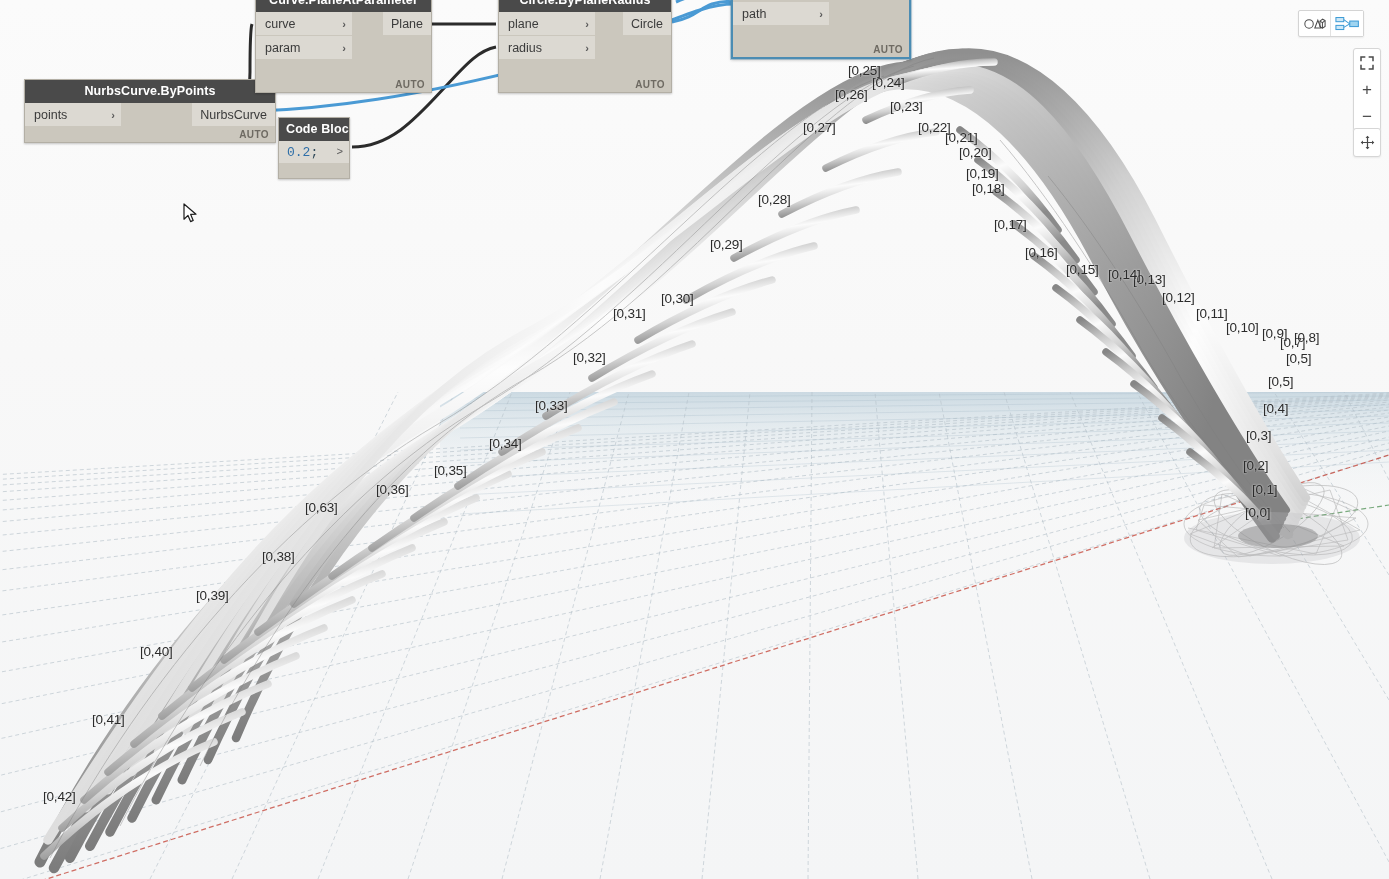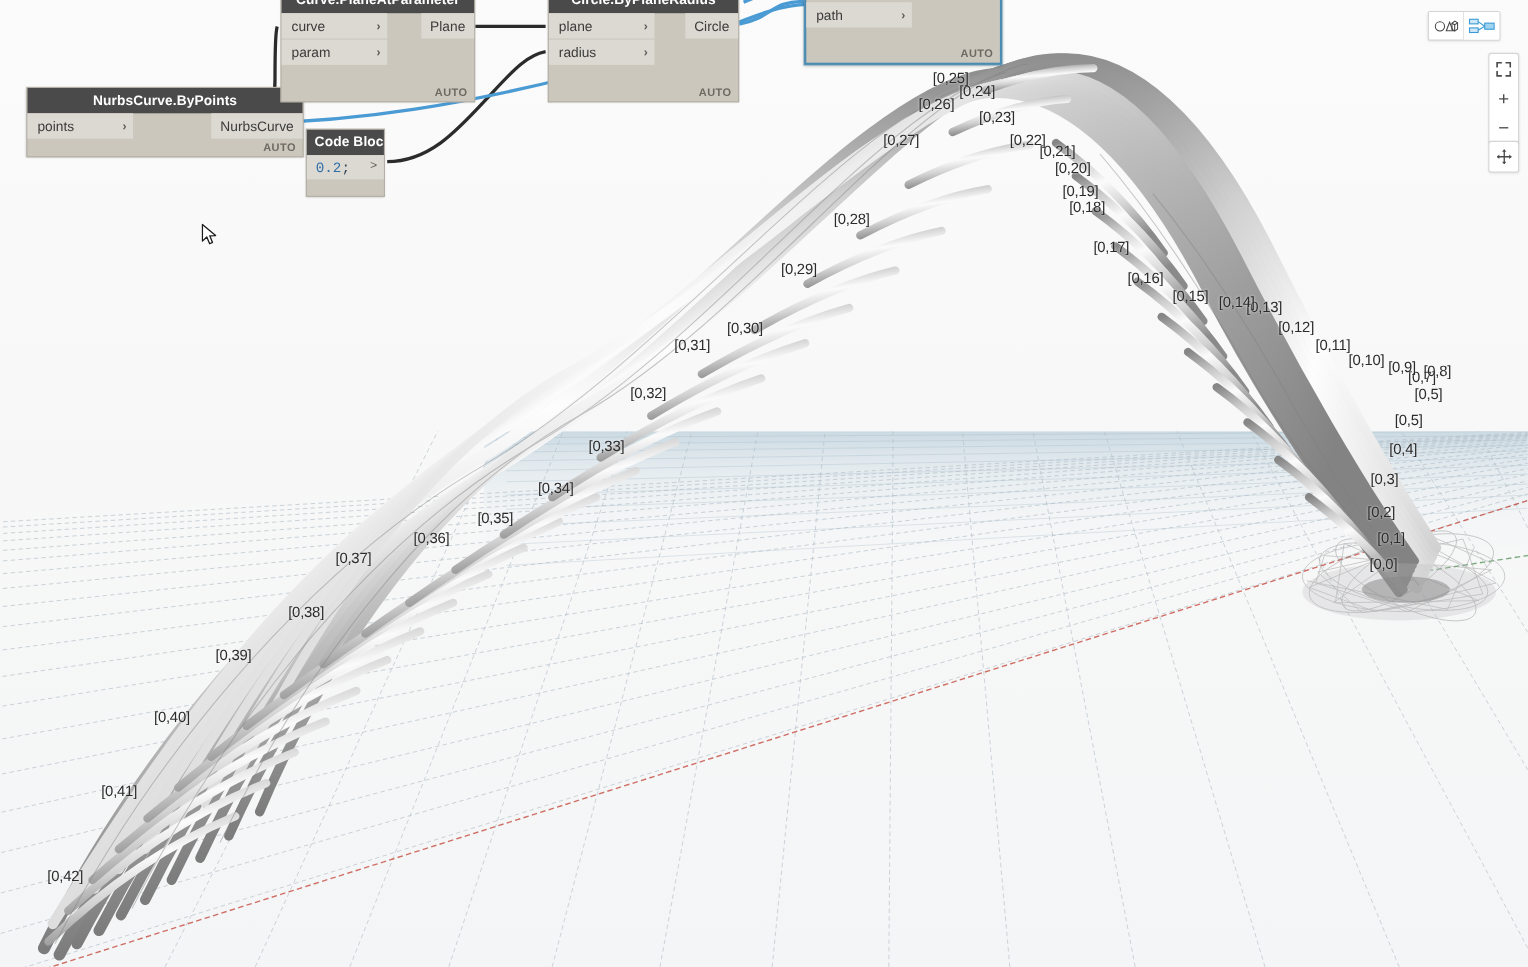--- a/index.html
+++ b/index.html
@@ -371,21 +371,21 @@
       <div class="geo-label" style="left: 803px; top: 120px;">[0,27]</div>
       <div class="geo-label" style="left: 758px; top: 192px;">[0,28]</div>
       <div class="geo-label" style="left: 710px; top: 237px;">[0,29]</div>
       <div class="geo-label" style="left: 661px; top: 263px; margin-top: 28px;">[0,30]</div>
       <div class="geo-label" style="left: 613px; top: 306px;">[0,31]</div>
       <div class="geo-label" style="left: 573px; top: 350px;">[0,32]</div>
       <div class="geo-label" style="left: 535px; top: 398px;">[0,33]</div>
       <div class="geo-label" style="left: 489px; top: 436px;">[0,34]</div>
       <div class="geo-label" style="left: 434px; top: 463px;">[0,35]</div>
       <div class="geo-label" style="left: 376px; top: 482px;">[0,36]</div>
-      <div class="geo-label" style="left: 305px; top: 500px;">[0,37]</div>
+      <div class="geo-label" style="left: 305px; top: 500px;">[0,63]</div>
       <div class="geo-label" style="left: 262px; top: 549px;">[0,38]</div>
       <div class="geo-label" style="left: 196px; top: 588px;">[0,39]</div>
       <div class="geo-label" style="left: 140px; top: 644px;">[0,40]</div>
       <div class="geo-label" style="left: 92px; top: 712px;">[0,41]</div>
       <div class="geo-label" style="left: 43px; top: 789px;">[0,42]</div>
     </div>
 
 </div>
 
 <div id="graph-layer">

